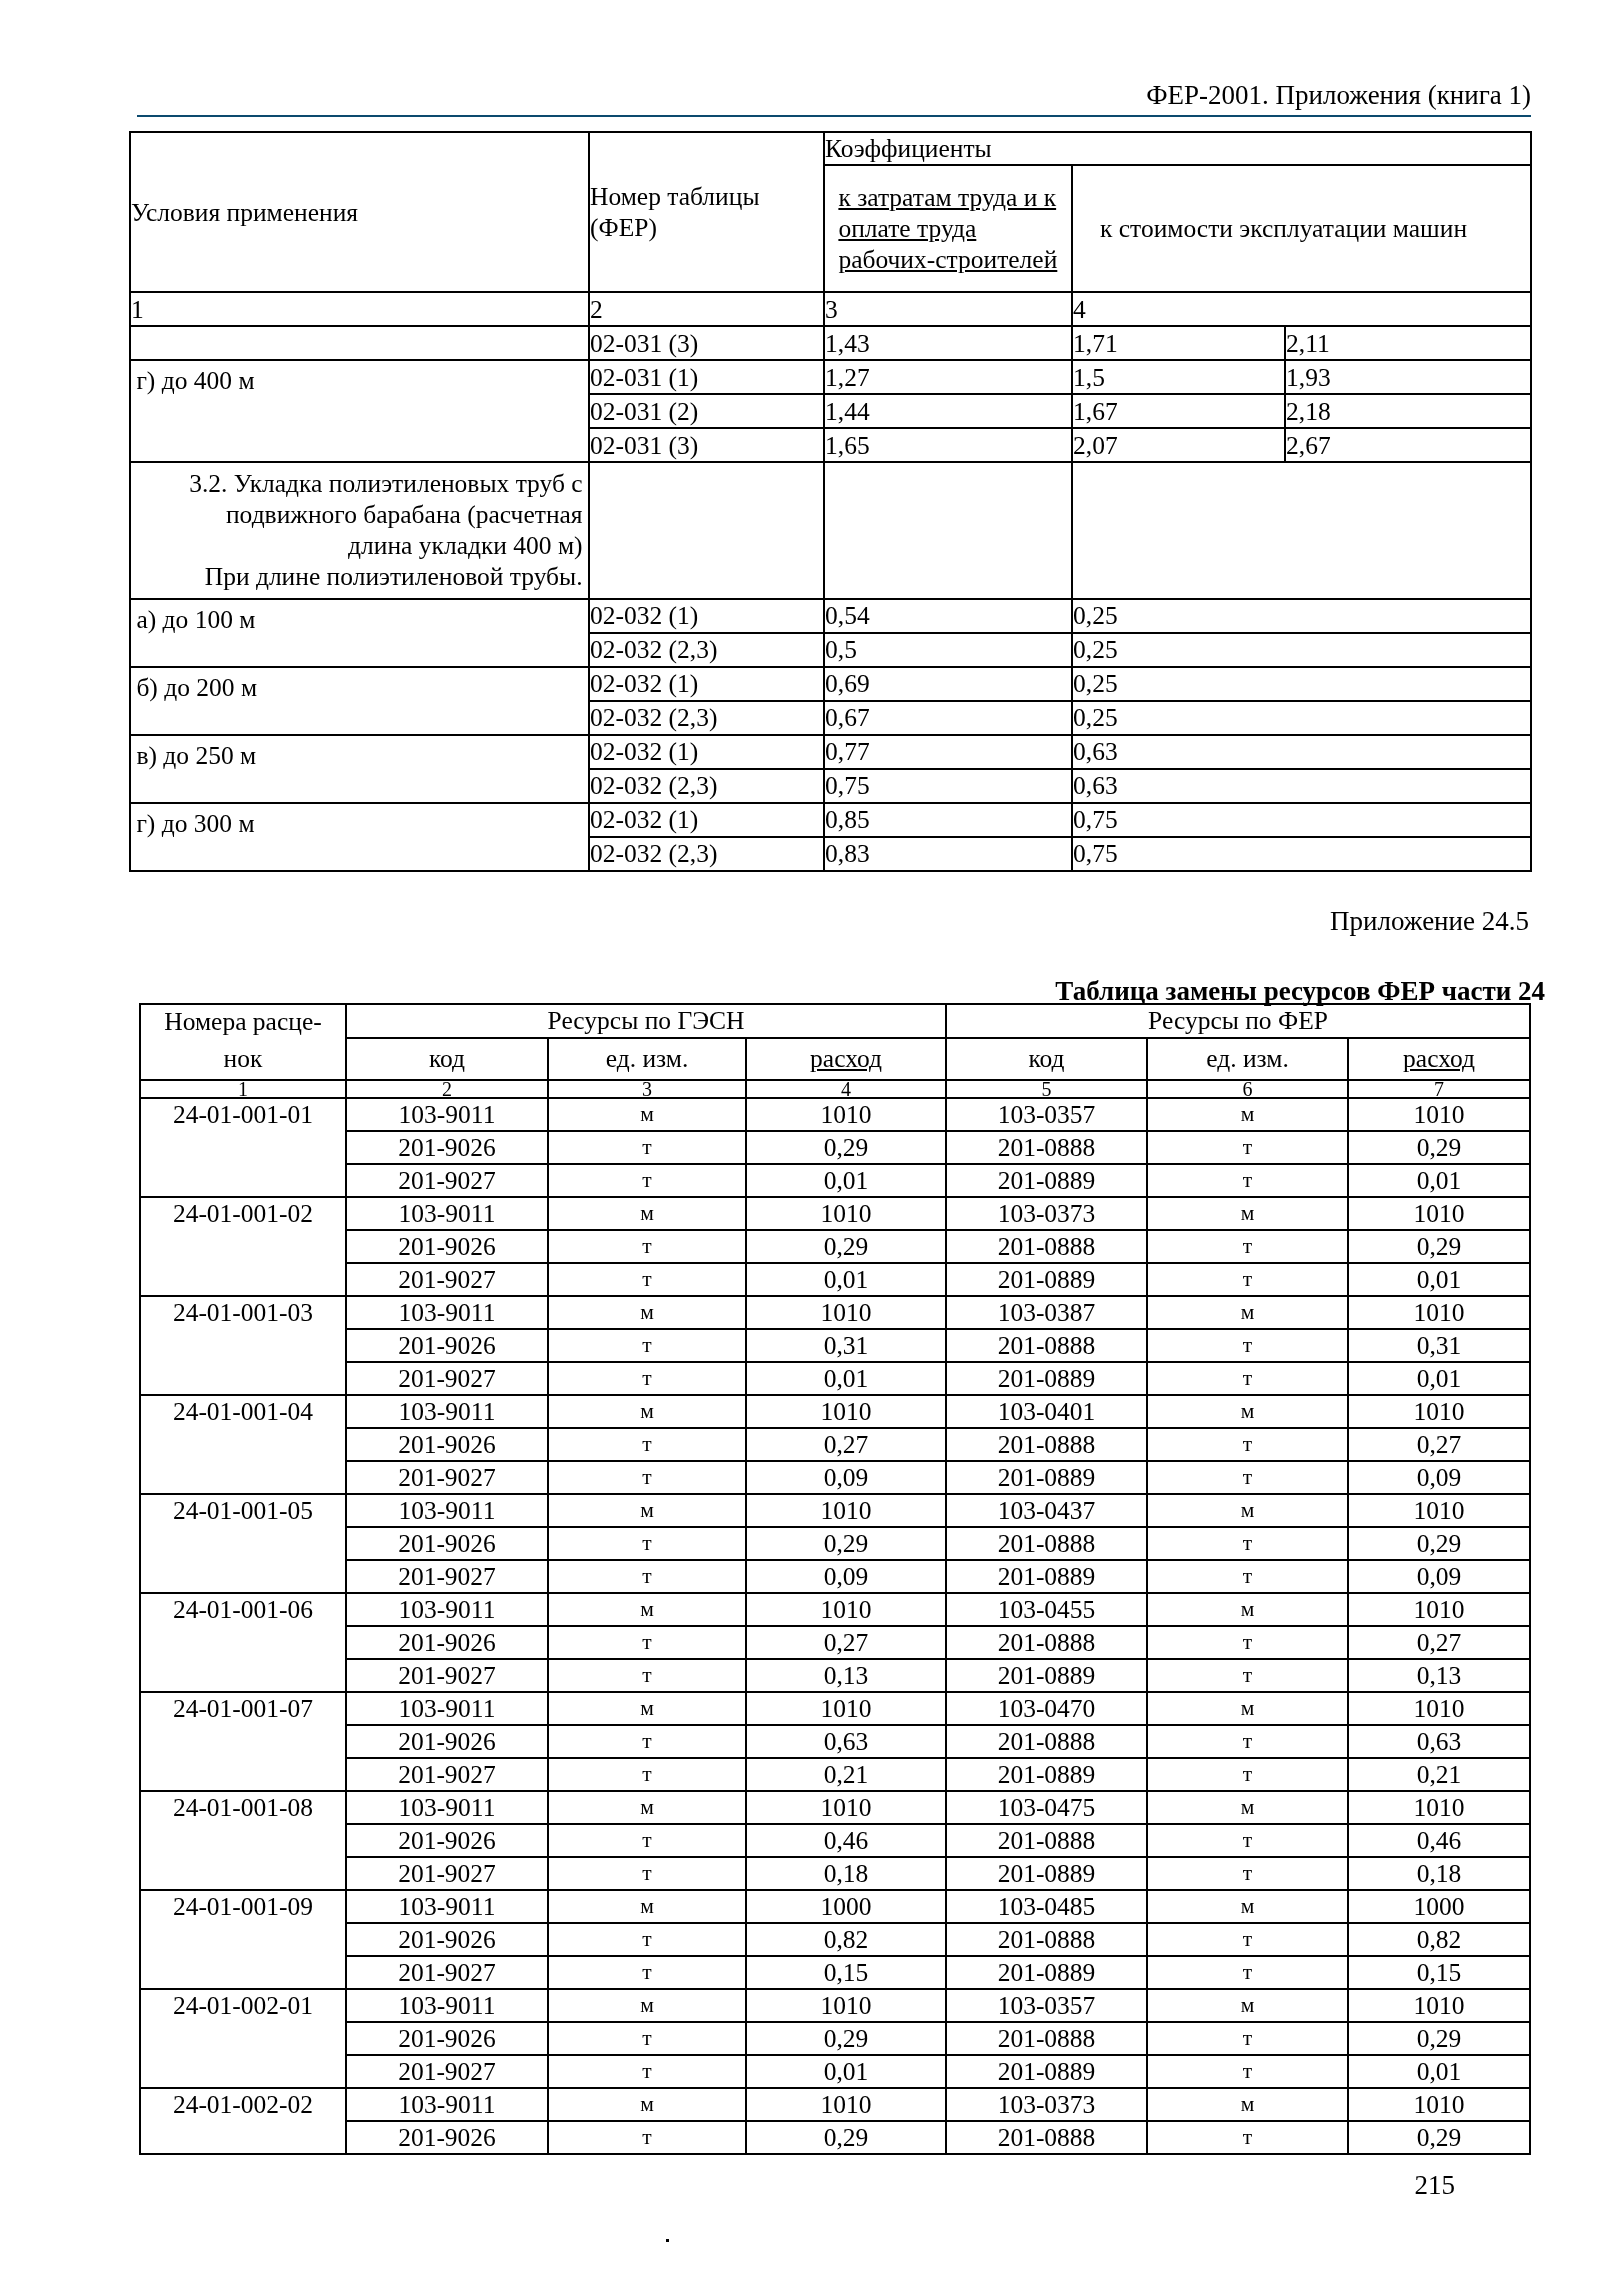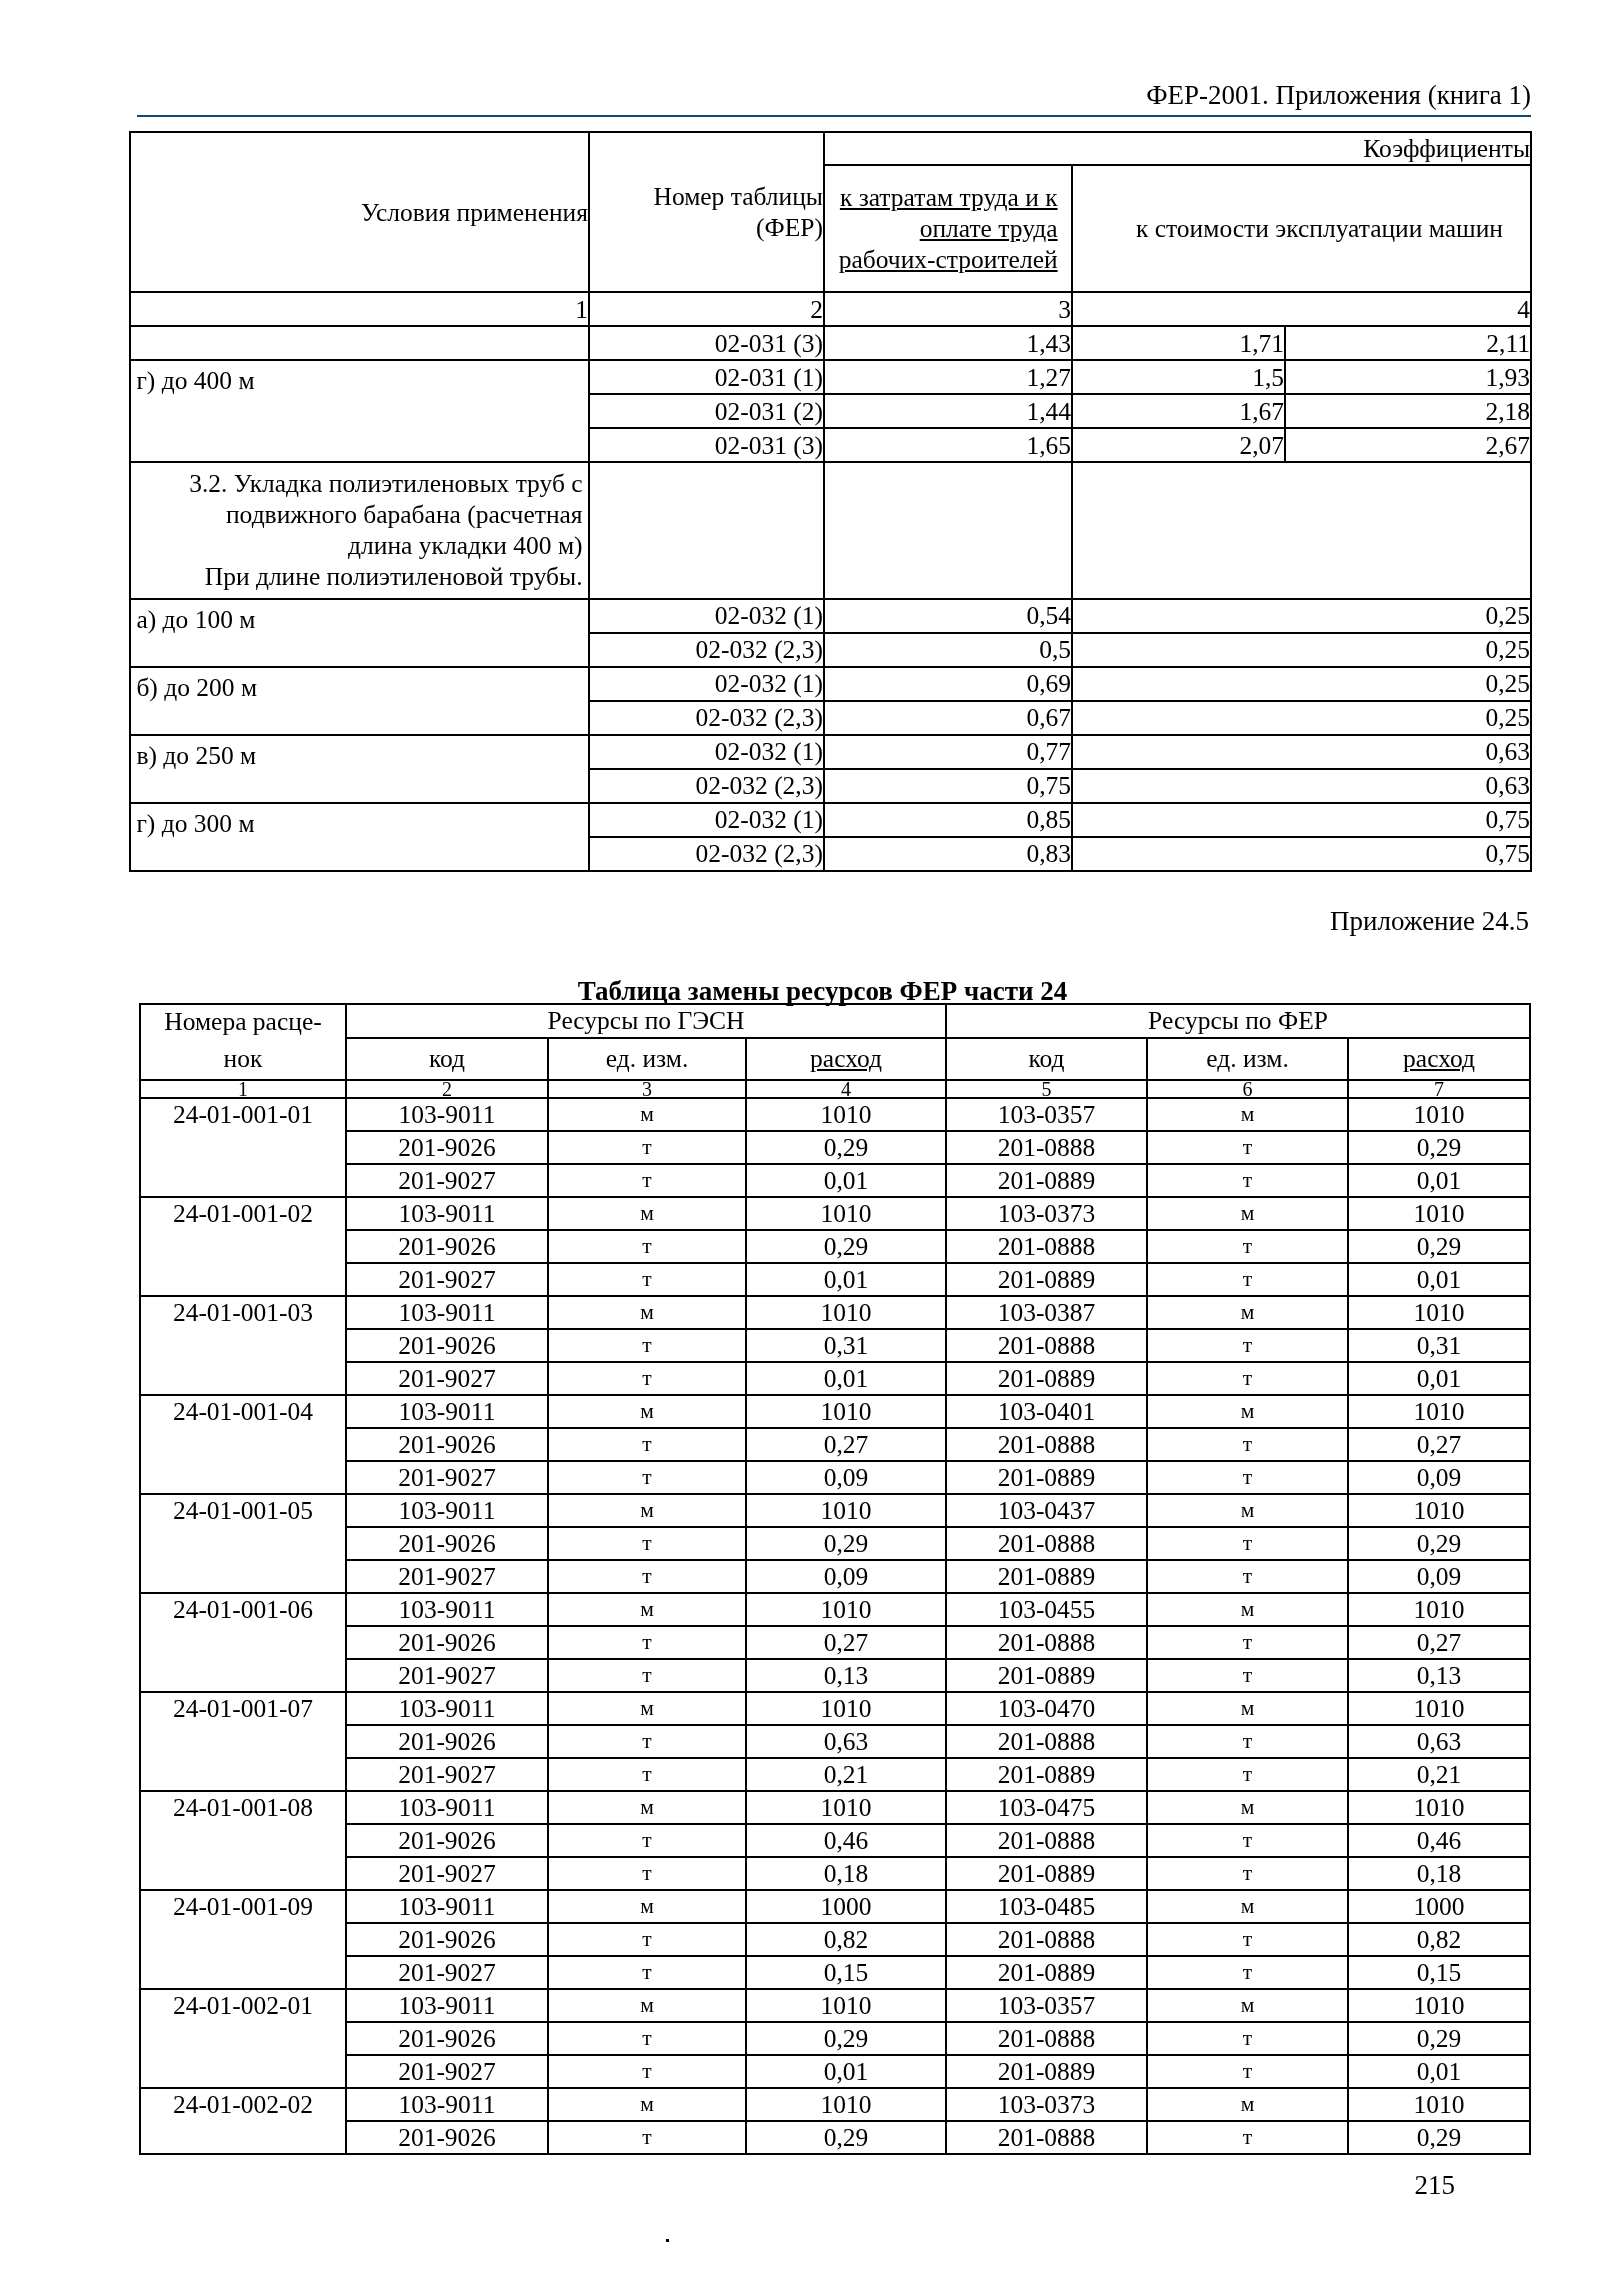--- a/index.html
+++ b/index.html
@@ -10,36 +10,36 @@
   .running-header {
     position: absolute; left: 137px; top: 79px; width: 1394px;
     text-align: right; font-size: 27px; line-height: 32px;
     padding-bottom: 4px; border-bottom: 2px solid #0c4a6e;
   }
   table { border-collapse: collapse; table-layout: fixed; position: absolute; }
   td, th { border: 2px solid #000; padding: 0; font-weight: normal; }
 
   
   #t1 { left: 129px; top: 131px; width: 1401px; font-size: 25.5px; line-height: 31px; }
-  #t1 td, #t1 th { text-align: right; vertical-align: middle; }
+  #t1 td, #t1 th { text-align: left; vertical-align: middle; }
   #t1 td.cond { text-align: left; vertical-align: top; padding: 4px 5.4px 0 5.4px; }
   #t1 td.desc { text-align: right; vertical-align: top; padding: 5.4px; }
   #t1 tr.r { height: 34px; }
   #t1 tr.hdr1 { height: 32px; }
   #t1 tr.hdr2 { height: 127px; }
   #t1 tr.num { height: 34px; }
   #t1 tr.descrow { height: 127px; }
 
   .appendix-label {
     position: absolute; left: 1073px; top: 905px; width: 456px;
     text-align: right; font-size: 27px; line-height: 32px;
   }
   .table-title {
-    position: absolute; left: 122px; top: 975px; width: 1401px;
-    text-align: center; font-size: 27px; font-weight: bold; line-height: 32px;
+    position: absolute; left: 144px; top: 975px; width: 1401px;
+    text-align: right; font-size: 27px; font-weight: bold; line-height: 32px;
   }
 
   
   #t2 { left: 139px; top: 1003px; width: 1391px; font-size: 25.5px; line-height: 29.5px; border-radius: 21px; }
   #t2 td, #t2 th { text-align: center; vertical-align: middle; }
   #t2 td.code { vertical-align: top; padding-top: 1.3px; margin-top: 20px; }
   #t2 tr.h1 { height: 34px; }
   #t2 tr.h2 { height: 42px; }
   #t2 tr.hn { height: 16px; font-size: 20px; line-height: 16px; }
   #t2 tr.r { height: 33px; }

